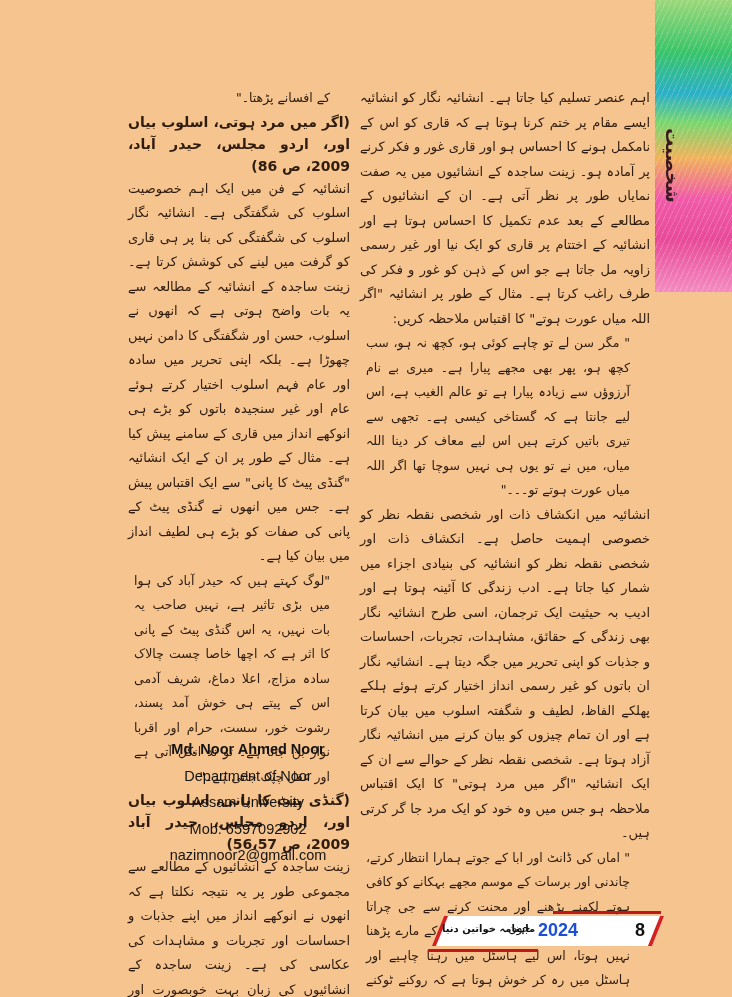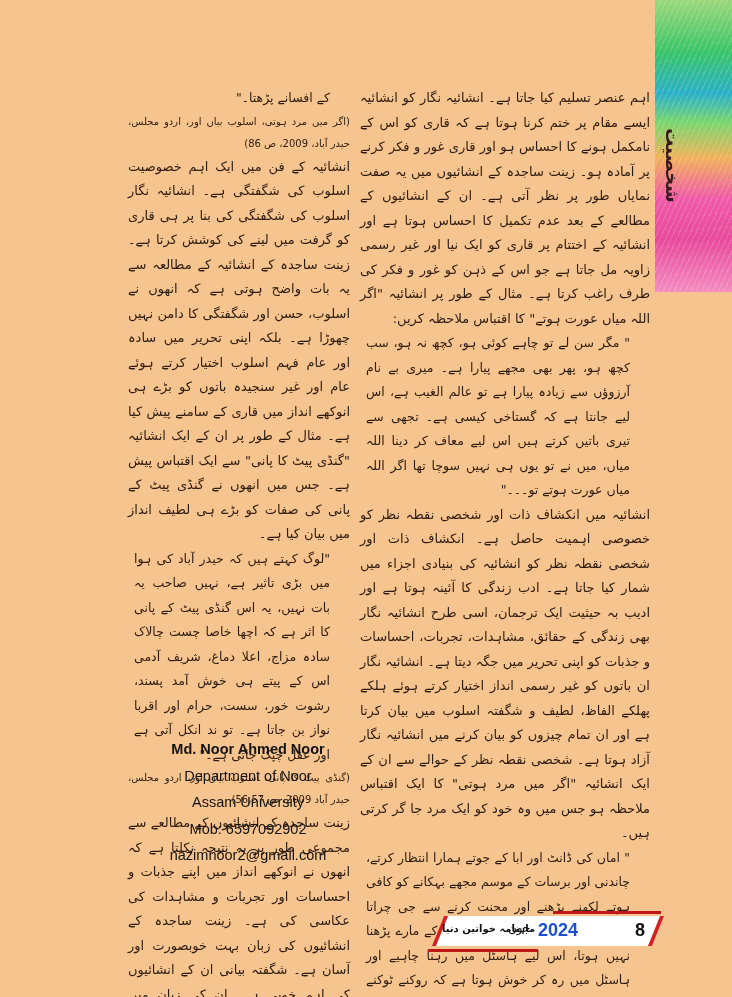--- a/index.html
+++ b/index.html
@@ -23,21 +23,21 @@
   }
   .col {
     position:absolute; direction:rtl; text-align:justify;
     font-family:"DejaVu Sans", sans-serif; font-size:13px; line-height:24.5px;
     color:#2e1c10;
   }
   .col-right { left:360px; top:86px; width:290px; }
   .col-left { left:128px; top:86px; width:222px; }
   .col p { margin:0; }
   .quote { padding-right:20px; padding-left:6px; font-size:12.5px; }
-  .ref { font-size:10px; line-height:22px; }
+  .ref { font-size:14px; line-height:22px;font-weight:bold; }
   .author {
     position:absolute; left:128px; top:736px; width:240px; direction:ltr; text-align:center;
     font-family:"Liberation Sans", sans-serif; font-size:14.5px; line-height:26.5px; color:#141414;
   }
   .author .name { font-weight:bold; }
   .footer { position:absolute; left:428px; top:910px; width:235px; height:46px; }
   .footer .strip {
     position:absolute; left:10px; top:6px; width:212px; height:30px;
     background:#fff; border-left:4px solid #d42020; border-right:4px solid #d42020;
     transform:skewX(-22deg);

